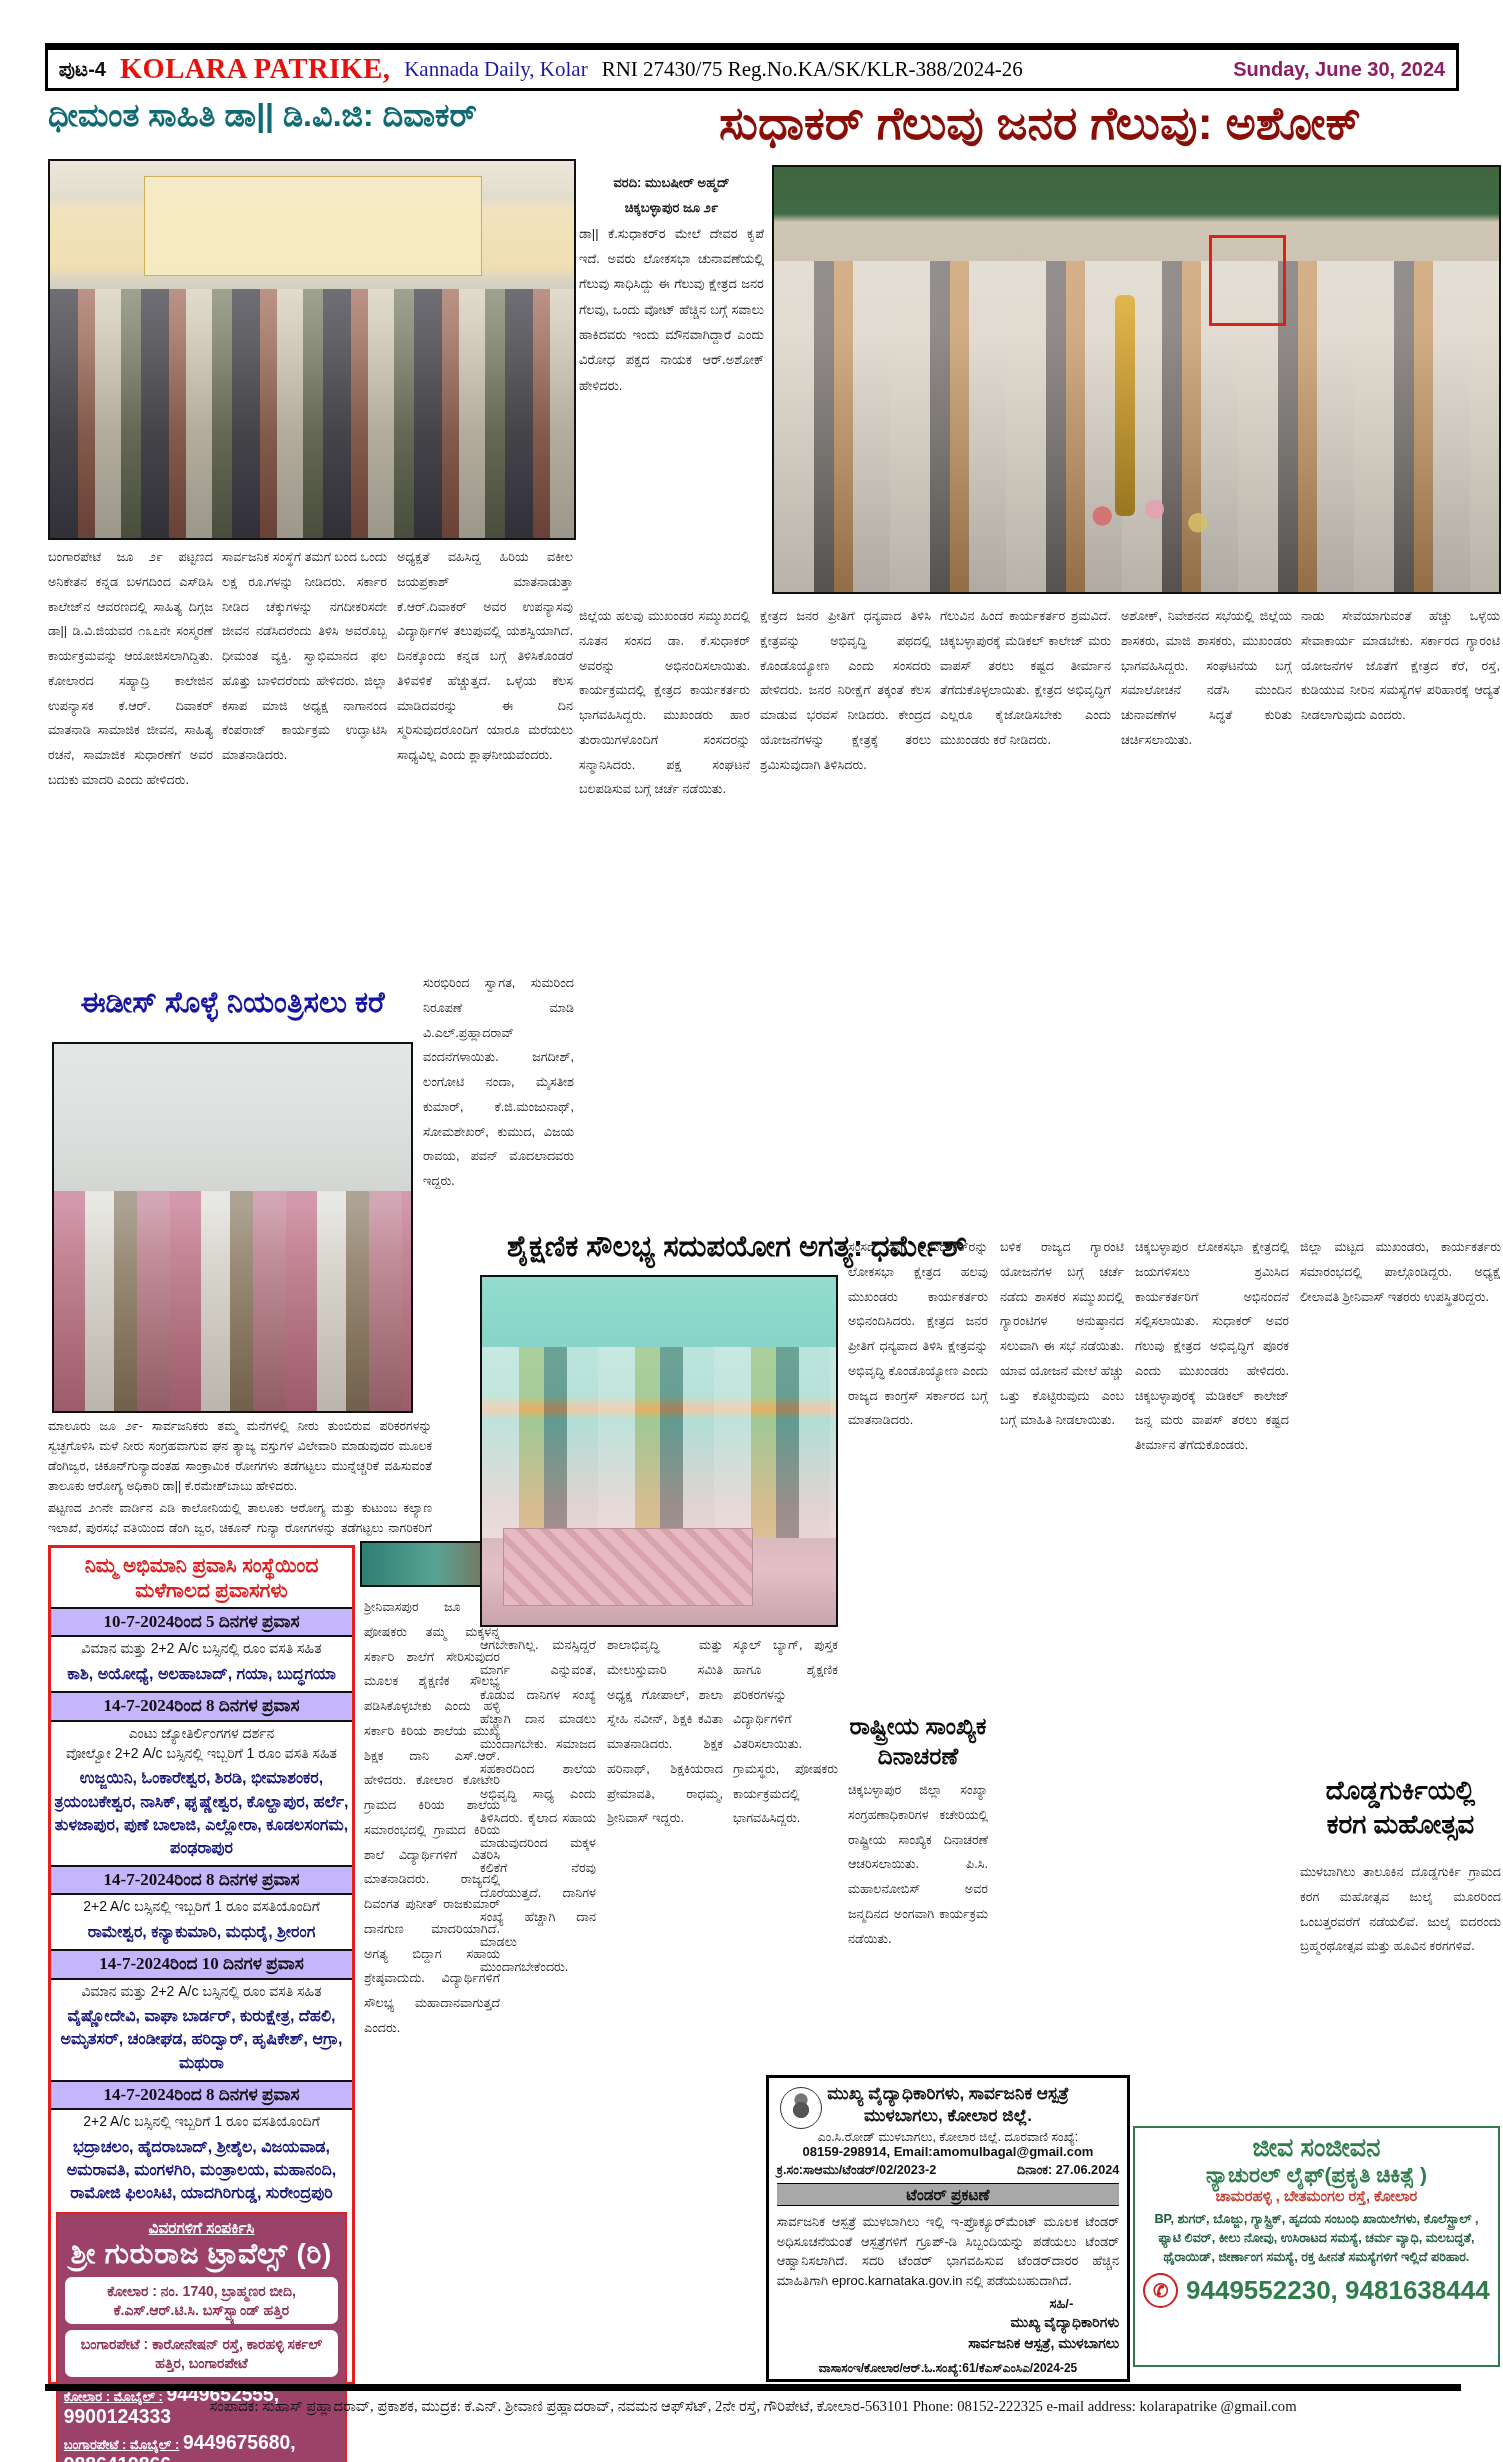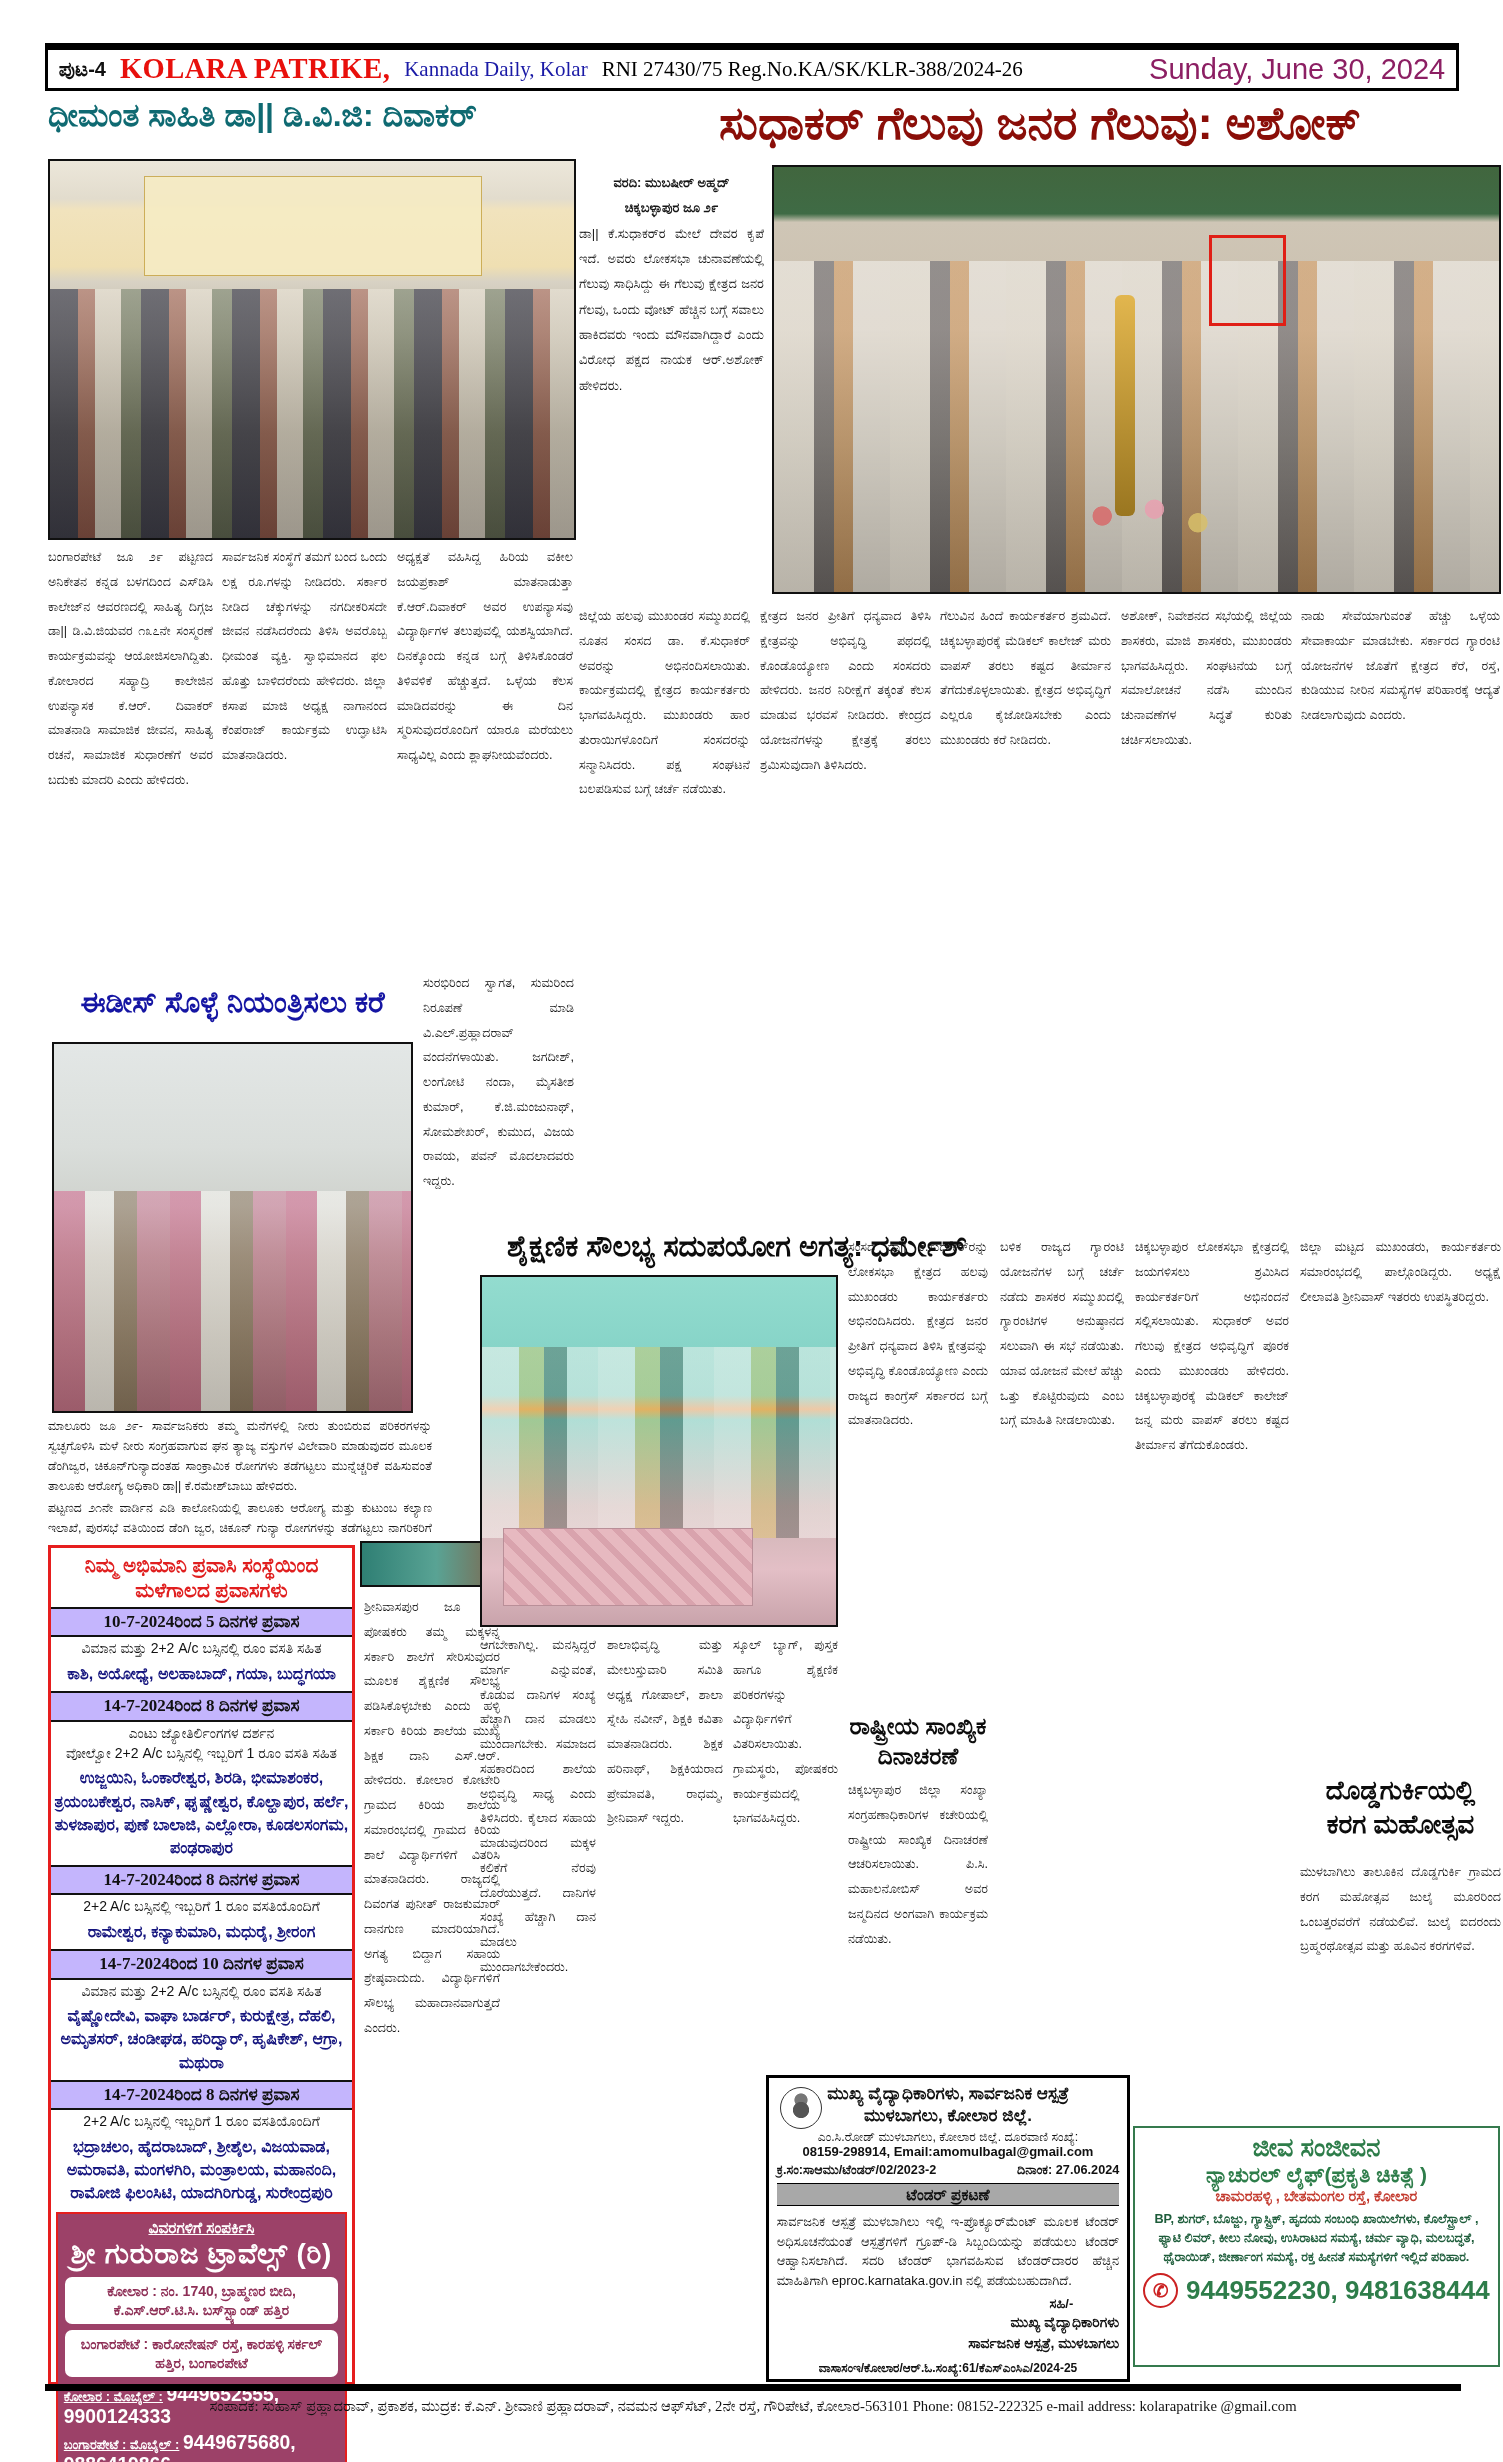--- a/index.html
+++ b/index.html
@@ -6,21 +6,21 @@
   #page{position:relative;width:1504px;height:2462px;background:#ffffff;
         font-family:"Liberation Sans", sans-serif;color:#111;overflow:hidden;}
   .abs{position:absolute;}
   
   #mast{left:45px;top:43px;width:1414px;height:48px;border:3.1px solid #000;border-top-width:7px;
         display:flex;align-items:center;gap:14px;padding:0 10.8px;box-sizing:border-box;background:#fff;}
   .m-page{font-size:20px;font-weight:bold;}
   .m-brand{font-family:"Liberation Serif",serif;font-size:28.6px;font-weight:bold;color:#e8100c;letter-spacing:0.4px;}
   .m-tag{font-family:"Liberation Serif",serif;font-size:21px;color:#1a1aa6;}
   .m-rni{font-family:"Liberation Serif",serif;font-size:21px;color:#000;}
-  .m-date{margin-left:auto;font-size:29px;font-weight:normal;color:#8c1f63;}
+  .m-date{margin-left:auto;font-size:20px;font-weight:bold;color:#8c1f63;}
   
   .hl-teal{left:48px;top:97px;width:530px;height:48px;color:#0f6a72;font-weight:bold;font-size:32px;white-space:nowrap;}
   .hl-maroon{left:580px;top:96px;width:920px;height:73px;color:#8a0e08;font-weight:bold;font-size:46px;text-align:center;white-space:nowrap;}
   
   .photo{border:2.3px solid #101010;box-sizing:border-box;overflow:hidden;}
   .ph-inner{position:absolute;inset:0;}
   #photoL{left:48px;top:159px;width:528px;height:381px;
      background:linear-gradient(180deg,#ece7da 0%,#e2dccd 10%,#f1e3bd 13%,#efdfb2 28%,#d8d2c4 32%,#bcb5a5 46%,#77705f 72%,#4a443a 100%);}
   #photoL .crowd{top:34%;height:66%;background:repeating-linear-gradient(90deg,
      rgba(28,32,55,.55) 0 28px, rgba(150,60,48,.40) 28px 45px, rgba(238,232,220,.50) 45px 71px,

